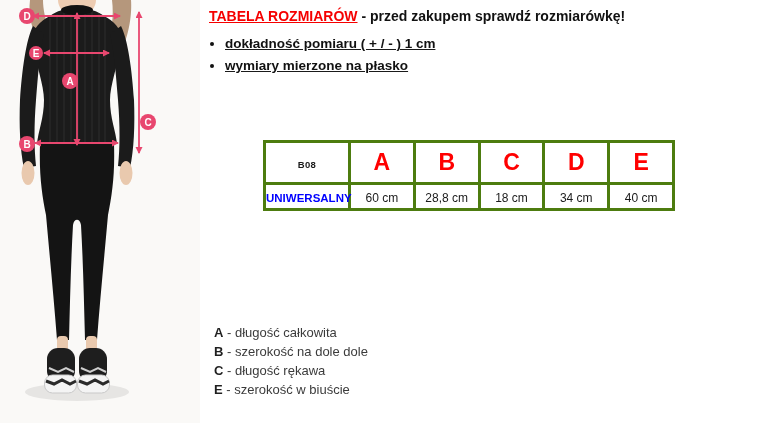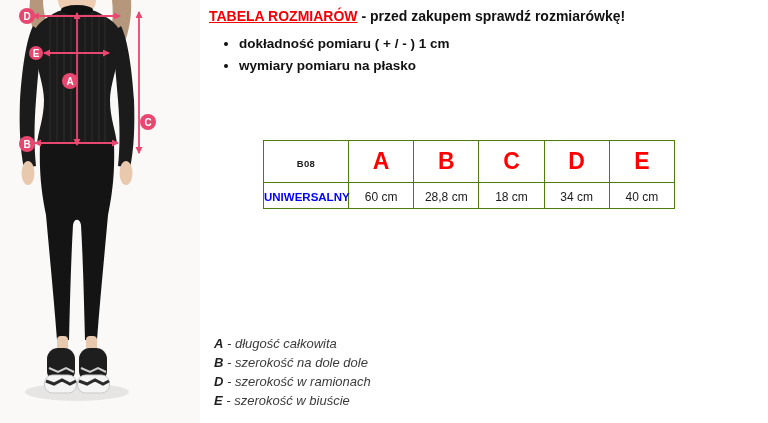--- a/index.html
+++ b/index.html
@@ -14,42 +14,42 @@
   .figure-wrap svg { display:block; width:200px; height:423px; }
   .marker-letter {
     font-family:"Liberation Sans", sans-serif; font-weight:bold; font-size:10px;
     fill:#ffffff; text-anchor:middle;
   }
 
   
   .content-header { position:absolute; left:209px; top:8px; width:550px; }
   .title-line { font-size:14px; font-weight:bold; white-space:nowrap; color:#111111; }
   .title-red { color:#f50000; text-decoration:underline; }
-  .bullet-list { margin-top:9px; margin-left:30px; list-style:disc; }
+  .bullet-list { margin-top:9px; margin-left:16px; list-style:disc;text-decoration:underline; }
   .bullet-list li { font-size:13.5px; font-weight:bold; color:#111111; line-height:22px; }
 
   
   .size-table {
     position:absolute; left:263px; top:140px; width:412px;
     border-collapse:collapse; table-layout:fixed;
   }
   .size-table td {
-    border:1px solid #4d7c0f; text-align:center; vertical-align:middle;
+    border:3px solid #4d7c0f; text-align:center; vertical-align:middle;
     background:#ffffff;
   }
   .size-table tr.hdr td { height:42px; }
   .size-table tr.vals td { height:26px; }
   .size-table .col-size { width:85px; }
   .product-code { font-size:9.5px; font-weight:bold; color:#1a1a1a; letter-spacing:.3px; }
   .col-letter { font-size:23px; font-weight:bold; color:#ff0000; }
   .size-name { font-size:11.5px; font-weight:bold; color:#0000ff; }
   .cell-value { font-size:12px; font-weight:normal; color:#1a1a1a; }
 
   
-  .legend { position:absolute; left:214px; top:334px;font-style:italic; }
+  .legend { position:absolute; left:214px; top:323px; }
   .legend-row { font-size:13px; line-height:19px; color:#3b3b3b; }
   .legend-letter { font-weight:bold; color:#1f1f1f; }
 </style>
 </head>
 <body>
 
 <div class="page">
 
   <div class="figure-wrap">
     <svg viewBox="0 0 200 423" xmlns="http://www.w3.org/2000/svg">
@@ -129,21 +129,21 @@
       </g>
     </svg>
   </div>
 
   <div class="content-header">
     <div class="title-line">
       <span class="title-red">TABELA ROZMIARÓW</span><span> - przed zakupem sprawdź rozmiarówkę!</span>
     </div>
     <ul class="bullet-list">
       <li>dokładność pomiaru ( + / - ) 1 cm</li>
-      <li>wymiary pomiaru na płasko</li>
+      <li>wymiary mierzone na płasko</li>
     </ul>
   </div>
 
   <table class="size-table">
     <tbody>
       <tr class="hdr">
         <td class="col-size"><span class="product-code">B08</span></td>
         <td><span class="col-letter">A</span></td>
         <td><span class="col-letter">B</span></td>
         <td><span class="col-letter">C</span></td>
@@ -162,20 +162,20 @@
   </table>
 
   <div class="legend">
     <div class="legend-row">
       <span class="legend-letter">A</span><span> - </span><span>długość całkowita</span>
     </div>
     <div class="legend-row">
       <span class="legend-letter">B</span><span> - </span><span>szerokość na dole dole</span>
     </div>
     <div class="legend-row">
-      <span class="legend-letter">D</span><span> - </span><span>szerokość w ramionach</span>
+      <span class="legend-letter">C</span><span> - </span><span>długość rękawa</span>
     </div>
     <div class="legend-row">
       <span class="legend-letter">E</span><span> - </span><span>szerokość w biuście</span>
     </div>
   </div>
 
 </div>
 
 </body></html>

